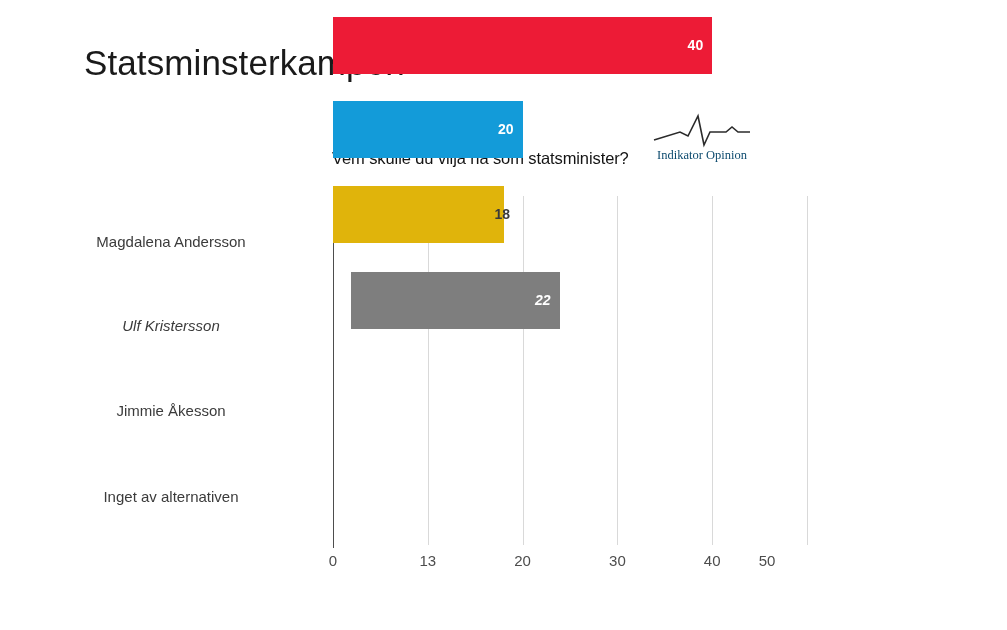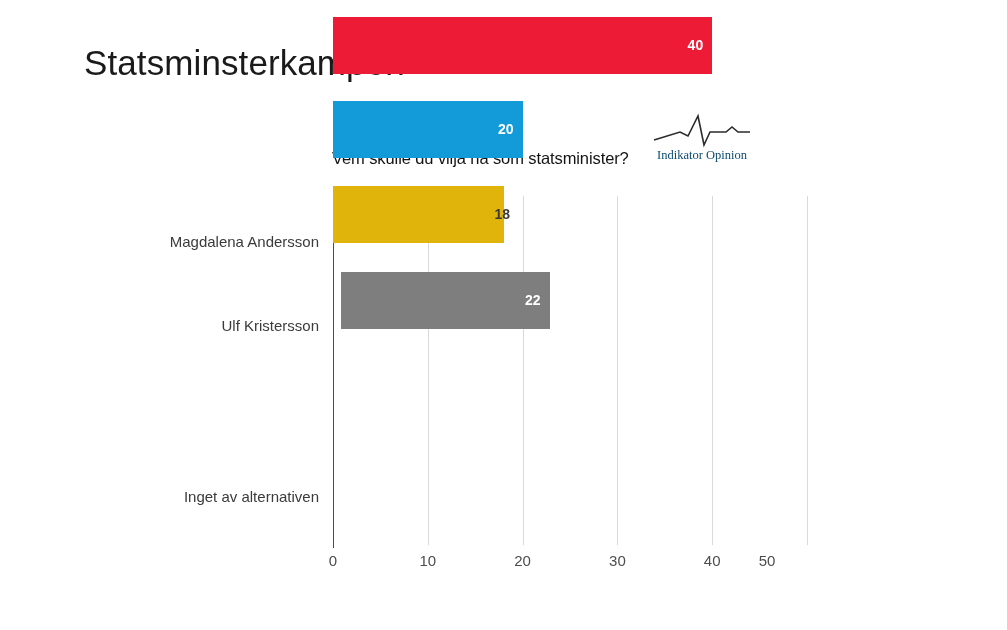--- a/index.html
+++ b/index.html
@@ -121,21 +121,21 @@
   }
   .value-light { color: #ffffff; }
   .value-dark  { color: #3a3a3a; }
 
   .cat-label {
     position: absolute;
     right: 0;
     height: 57px;
     line-height: 57px;
     width: 310px;
-    text-align: right;
+    text-align: center;
     padding-right: 14px;
     box-sizing: border-box;
     font-size: 15px;
     color: #3b3b3b;
     white-space: nowrap;
   }
 
   .xtick {
     position: absolute;
     top: 552px;
@@ -174,29 +174,30 @@
 
 <div class="bar-row" style="top: 17px; left: 333px; width: 379.2px; position: absolute;">
       <div class="bar" style="width: 379.2px; background: rgb(237, 27, 54);"></div>
       <div class="bar-value value-light">40</div>
     </div>
     <div class="cat-label" style="position: absolute; top: 213px; left: 23px;">Magdalena Andersson</div>
     <div class="bar-row" style="top: 101px; left: 333px; width: 189.6px; position: absolute;">
       <div class="bar" style="width: 189.6px; background: rgb(19, 155, 217);"></div>
       <div class="bar-value value-light">20</div>
     </div>
-    <div class="cat-label" style="position: absolute; top: 297px; left: 23px;">Ulf Kristersson</div>
+    <div class="cat-label" style="position: absolute; top: 297px; left: 23px; font-style: italic;">Ulf Kristersson</div>
     <div class="bar-row" style="top: 186px; left: 333px; width: 186px; position: absolute;">
       <div class="bar" style="width: 170.64px; background: rgb(224, 180, 11);"></div>
       <div class="bar-value value-dark">18</div>
     </div>
-    <div class="bar-row" style="top: 272px; left: 341px; width: 208.56px; position: absolute;">
+    <div class="cat-label" style="position: absolute; top: 382px; left: 23px;">Jimmie Åkesson</div>
+    <div class="bar-row" style="top: 272px; left: 351px; width: 208.56px; position: absolute; font-style: italic;">
       <div class="bar" style="width: 208.56px; background: rgb(126, 126, 126);"></div>
       <div class="bar-value value-light">22</div>
     </div>
     <div class="cat-label" style="position: absolute; top: 468px; left: 23px;">Inget av alternativen</div>
     <div class="xtick" style="left: 333px;">0</div>
-    <div class="xtick" style="left: 427.8px;">10</div>
+    <div class="xtick" style="left: 427.8px;">13</div>
     <div class="xtick" style="left: 522.6px;">20</div>
     <div class="xtick" style="left: 617.4px;">30</div>
     <div class="xtick" style="left: 712.2px;">40</div>
     <div class="xtick" style="left: 767px;">50</div>
   </div>
 
 </body></html>

